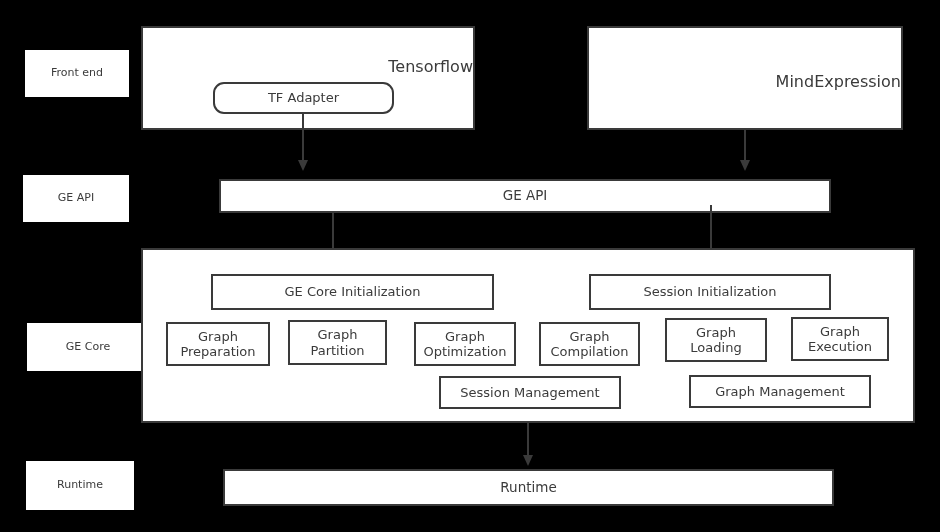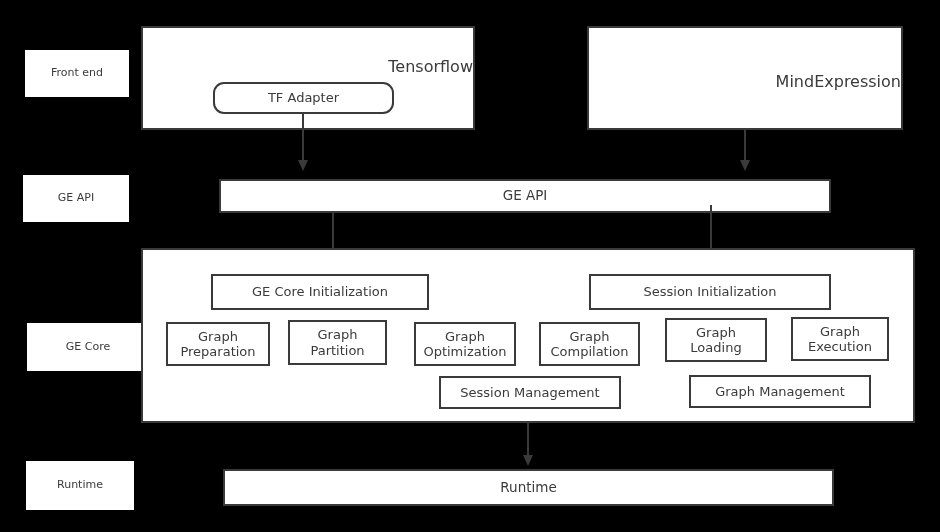--- a/index.html
+++ b/index.html
@@ -118,21 +118,21 @@
   </div>
 
   <div class="conn" style="left:332px; top:213px; height:43px;"></div>
   <div class="arrowhead" style="left:328px; top:253px;"></div>
 
   <div class="conn" style="left:710px; top:205px; height:51px;"></div>
   <div class="arrowhead" style="left:706px; top:253px;"></div>
 
   <div class="node panel" style="left:141px; top:248px; width:774px; height:175px;"></div>
 
-  <div class="node boxed" style="left:211px; top:274px; width:218px; height:36px;">
+  <div class="node boxed" style="left:211px; top:274px; width:283px; height:36px;">
     <span>GE Core Initialization</span>
   </div>
   <div class="node boxed" style="left:589px; top:274px; width:242px; height:36px;">
     <span>Session Initialization</span>
   </div>
 
   <div class="node boxed" style="left:166px; top:322px; width:104px; height:44px;">
     <span>Graph
 Preparation</span>
   </div>

